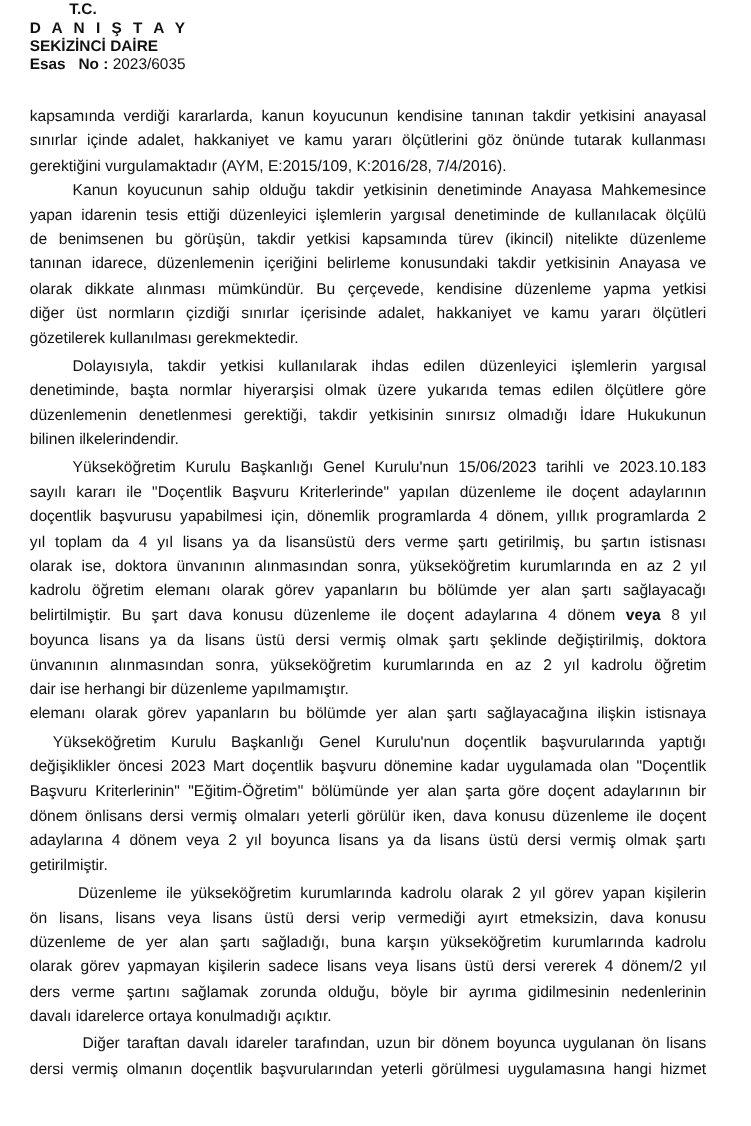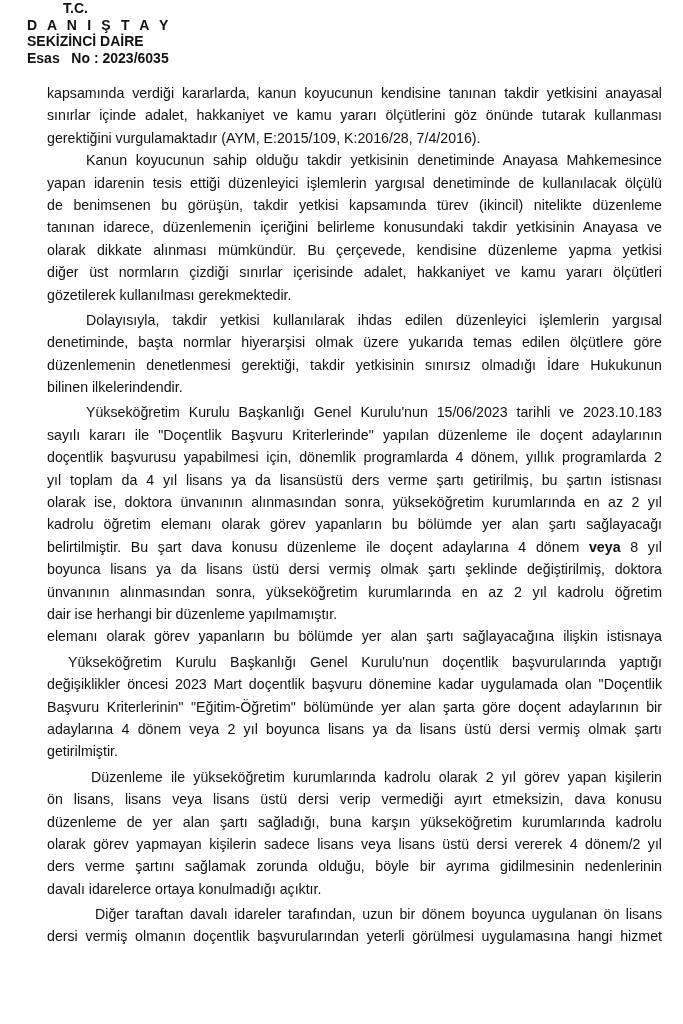--- a/index.html
+++ b/index.html
@@ -1,21 +1,21 @@
 <!DOCTYPE html>
 <html><head>
 <meta charset="utf-8">
 <style>
   html, body { margin: 0; padding: 0; background: #ffffff; }
   body { width: 683px; height: 1024px; overflow: hidden; position: relative; color: #111111; font-family: "Liberation Sans", sans-serif; }
   .header { position: absolute; left: 27px; top: 0px; font-weight: bold; font-size: 14px; line-height: 16.5px; }
   .header .tc { padding-left: 36px; }
   .header .spaced { letter-spacing: 3.2px; }
-  .header .esas-num { font-weight: bold; margin-top: 12px; }
-  .body-text { position: absolute; left: 27px; top: 82px; width: 615px; font-size: 14.2px; margin-left: 20px; }
+  .header .esas-num { font-weight: normal; margin-top: 12px; }
+  .body-text { position: absolute; left: 27px; top: 95px; width: 615px; font-size: 14.2px; }
   .line { height: 22.4px; line-height: 22.4px; white-space: nowrap; text-align: justify; text-align-last: justify; }
   .line.last { text-align-last: left; }
   .indent1 { padding-left: 39px; }
   .indent2 { padding-left: 21px; }
   .indent3 { padding-left: 44px; }
   .indent4 { padding-left: 48px; }
   .gap { height: 3px; }
   b { font-weight: bold; }
 </style>
 </head>
@@ -67,20 +67,21 @@
     <div class="line">ünvanının alınmasından sonra, yükseköğretim kurumlarında en az 2 yıl kadrolu öğretim</div>
     <div class="line last">dair ise herhangi bir düzenleme yapılmamıştır.</div>
     <div class="line">elemanı olarak görev yapanların bu bölümde yer alan şartı sağlayacağına ilişkin istisnaya</div>
   </div>
   <div class="gap"></div>
 
   <div>
     <div class="line indent2">Yükseköğretim Kurulu Başkanlığı Genel Kurulu'nun doçentlik başvurularında yaptığı</div>
     <div class="line">değişiklikler öncesi 2023 Mart doçentlik başvuru dönemine kadar uygulamada olan "Doçentlik</div>
     <div class="line">Başvuru Kriterlerinin" "Eğitim-Öğretim" bölümünde yer alan şarta göre doçent adaylarının bir</div>
+    <div class="line">dönem önlisans dersi vermiş olmaları yeterli görülür iken, dava konusu düzenleme ile doçent</div>
     <div class="line">adaylarına 4 dönem veya 2 yıl boyunca lisans ya da lisans üstü dersi vermiş olmak şartı</div>
     <div class="line last">getirilmiştir.</div>
   </div>
   <div class="gap"></div>
 
   <div>
     <div class="line indent3">Düzenleme ile yükseköğretim kurumlarında kadrolu olarak 2 yıl görev yapan kişilerin</div>
     <div class="line">ön lisans, lisans veya lisans üstü dersi verip vermediği ayırt etmeksizin, dava konusu</div>
     <div class="line">düzenleme de yer alan şartı sağladığı, buna karşın yükseköğretim kurumlarında kadrolu</div>
     <div class="line">olarak görev yapmayan kişilerin sadece lisans veya lisans üstü dersi vererek 4 dönem/2 yıl</div>

